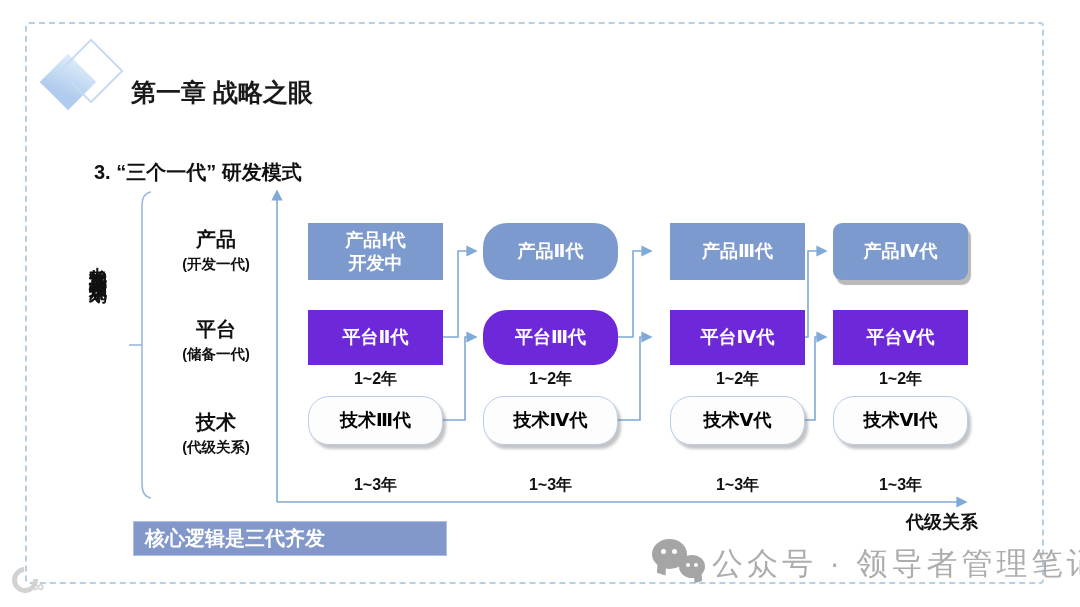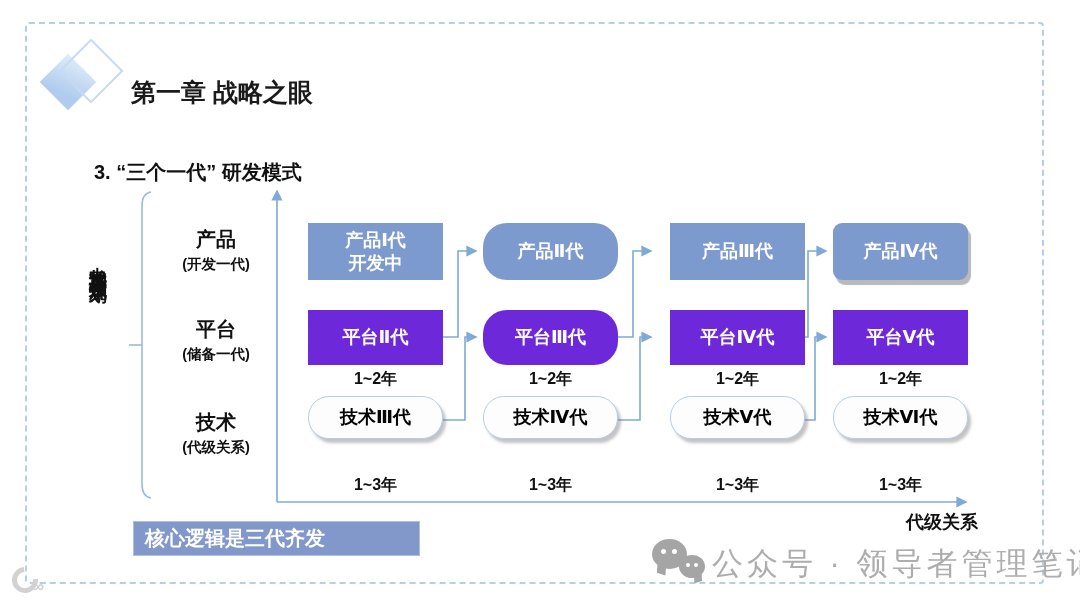--- a/index.html
+++ b/index.html
@@ -31,33 +31,33 @@
   .rowlabel .rl-title{font-size:20px;font-weight:700;}
   .rowlabel .rl-sub{font-size:14.5px;font-weight:700;margin-top:3px;}
   .rl-1{top:227px;} .rl-2{top:317px;} .rl-3{top:410px;}
 
   .box{position:absolute;width:135px;display:flex;flex-direction:column;
        align-items:center;justify-content:center;text-align:center;
        font-weight:700;line-height:1.25;}
   .col1{left:308px;} .col2{left:483px;border-radius:24px;} .col3{left:670px;} .col4{left:833px;}
   .row-product{top:223px;height:57px;background:#7d9ace;color:#fff;font-size:18px;}
   .row-platform{top:310px;height:55px;background:#6d28d9;color:#fff;font-size:18px;}
-  .row-tech{top:396px;height:43px;background:#fdfdfd;color:#000;font-size:18px;
+  .row-tech{top:396px;height:49px;background:#fdfdfd;color:#000;font-size:18px;
             border:1px solid #b7cee9;border-radius:21px;
             box-shadow:3px 4px 3px rgba(125,125,125,.45);box-sizing:border-box;}
   .shadowed{box-shadow:3px 5px 1px rgba(128,128,128,.55);border-radius:9px;}
 
   .dur{position:absolute;width:135px;text-align:center;font-size:16px;
        font-weight:600;color:#111;}
   .dur-platform{top:369px;} .dur-tech{top:457px;margin-top:18px;}
 
   .axis-label{position:absolute;left:850px;top:510px;width:128px;text-align:right;
               font-size:18px;font-weight:700;color:#111;}
 
-  .callout{position:absolute;left:133px;top:521px;width:287px;height:35px;
+  .callout{position:absolute;left:133px;top:521px;width:314px;height:35px;
            background:#8298ca;border:1px solid #aebfe2;box-sizing:border-box;
            color:#fff;font-size:20px;font-weight:700;line-height:32px;
            padding-left:11px;}
 
   
   .wx{position:absolute;left:652px;top:539px;width:54px;height:48px;z-index:5;}
   .wx-b1{position:absolute;left:0;top:0;width:35px;height:30px;background:#a5a5a5;border-radius:50%;}
   .wx-b1::after{content:"";position:absolute;left:5px;bottom:-5px;width:9px;height:9px;
                 background:#a5a5a5;transform:rotate(18deg) skew(14deg);}
   .wx-b2{position:absolute;left:27px;top:16px;width:26px;height:23px;background:#a5a5a5;border-radius:50%;}

